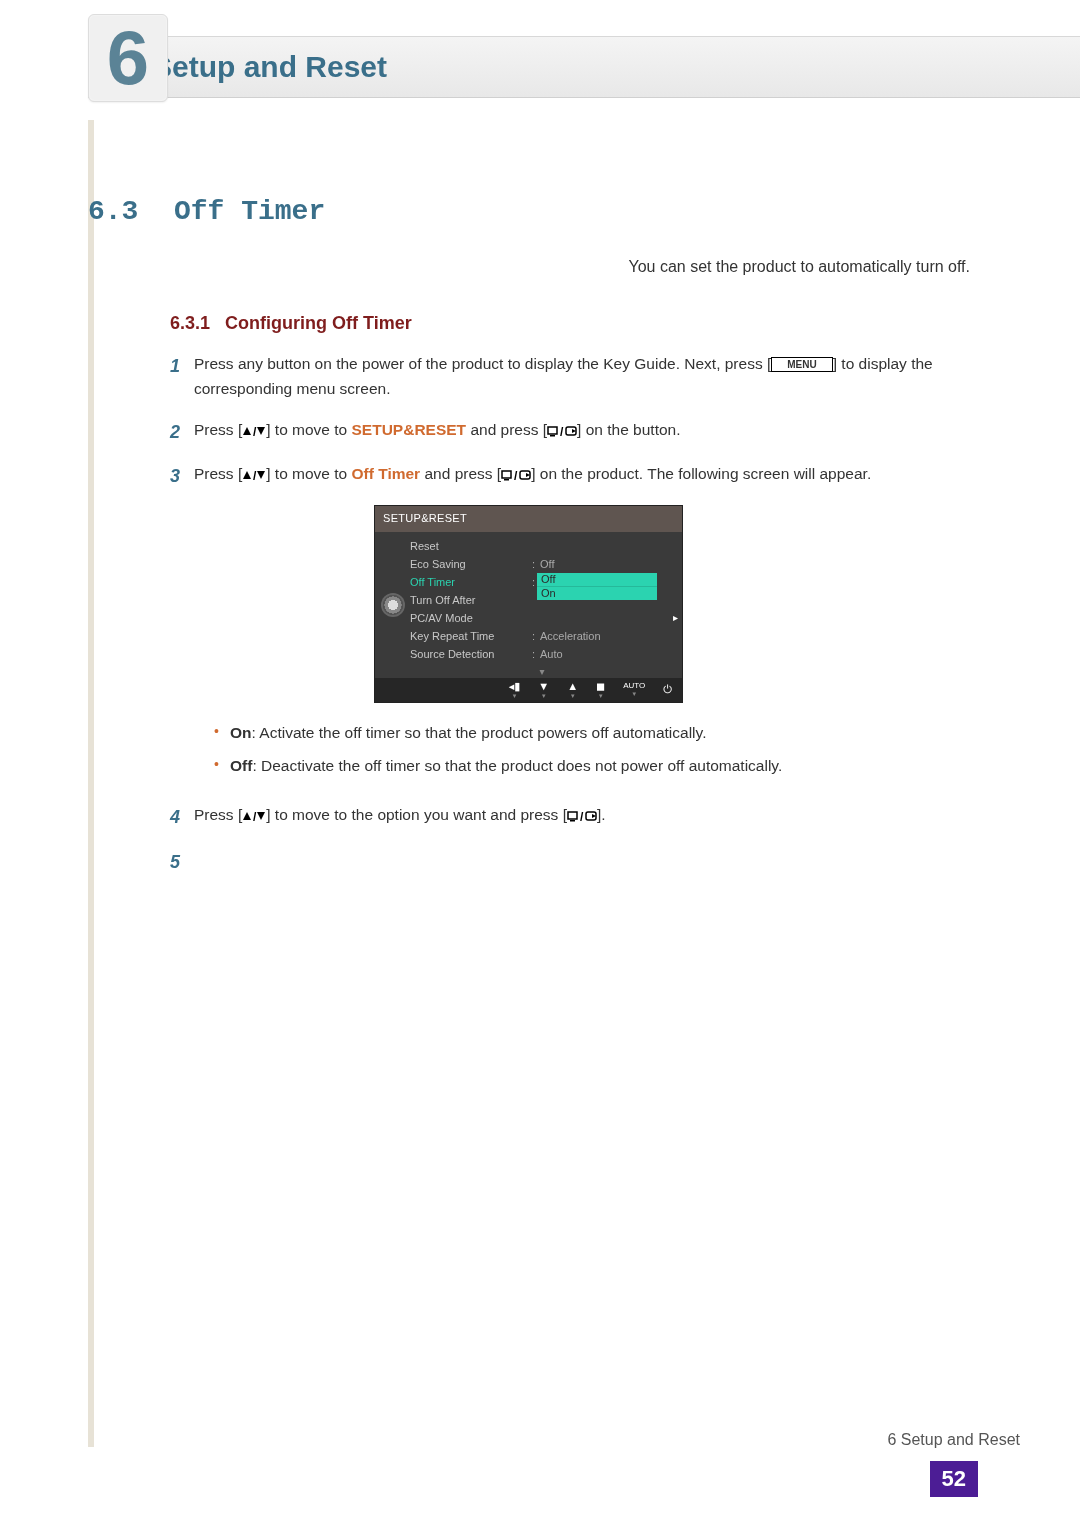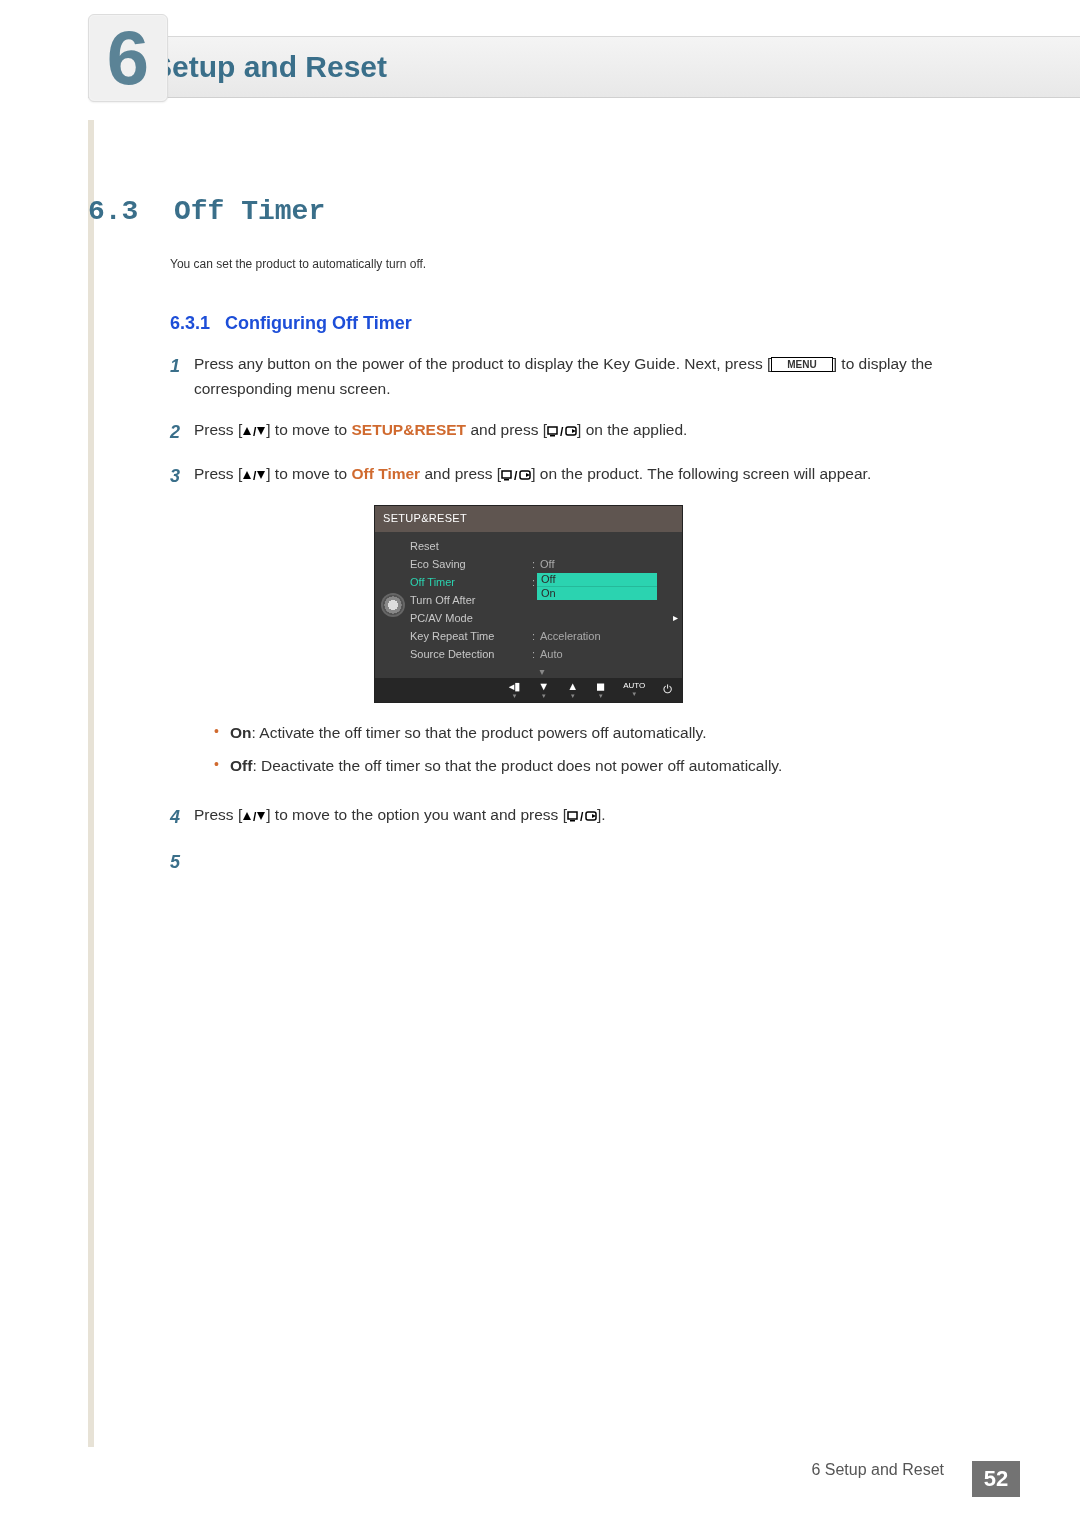--- a/index.html
+++ b/index.html
@@ -74,30 +74,31 @@
   .sec-title {
     font-size: 28px;
     color: #3a6f8a;
     font-weight: bold;
   }
   .intro {
     position: absolute;
     top: 255px;
     left: 170px;
     right: 110px;
-    font-size: 12px;
+    font-size: 16px;
     color: #333;
     line-height: 1.5;
+    text-align: right;
   }
   .subsection {
     position: absolute;
     top: 313px;
     left: 170px;
     font-size: 18px;
-    color: #1d4ed8;
+    color: #7f1d1d;
     font-weight: bold;
     text-align: center;
   }
   
   .steps {
     position: absolute;
     top: 352px;
     left: 170px;
     right: 110px;
   }
@@ -222,26 +223,27 @@
     bottom: 80px;
     background: #e7e2d6;
   }
 
   
   .footer {
     position:absolute;
     bottom: 30px;
     right: 60px;
     display:flex;
-    align-items:flex-start;
-    gap:28px;
+    align-items:center;
+    gap:12px;
+    flex-direction:column;
   }
   .footer-label { font-size: 16px; color:#555; }
   .footer-page {
-    background:#737373;
+    background:#4c1d95;
     color:#fff;
     font-weight:bold;
     font-size:22px;
     width:48px;
     height:36px;
     display:flex;
     align-items:center;
     justify-content:center;
   }
 
@@ -291,21 +293,21 @@
               <polygon points="19,10 23,2 15,2" fill="#000"></polygon>
             </svg>
           </span><span>] to move to </span><span class="kw">SETUP&amp;RESET</span><span> and press [</span><span class="ico">
             <svg width="30" height="12">
               <rect x="1" y="2" width="9" height="7" fill="none" stroke="#000" stroke-width="1.5"></rect>
               <rect x="3" y="10" width="5" height="1.5" fill="#000"></rect>
               <text x="13" y="11" font-size="12" font-weight="bold">/</text>
               <rect x="19" y="2" width="10" height="8" rx="2" fill="none" stroke="#000" stroke-width="1.5"></rect>
               <polygon points="25,4 29,6 25,8" fill="#000"></polygon>
             </svg>
-          </span><span>] on the applied.</span>
+          </span><span>] on the button.</span>
       </div>
     </div>
 
     <div class="step">
       <div class="step-num">3</div>
       <div class="step-body">
         <span>Press [</span><span class="ico">
             <svg width="24" height="12">
               <polygon points="5,2 9,10 1,10" fill="#000"></polygon>
               <text x="11" y="11" font-size="12" font-weight="bold">/</text>

